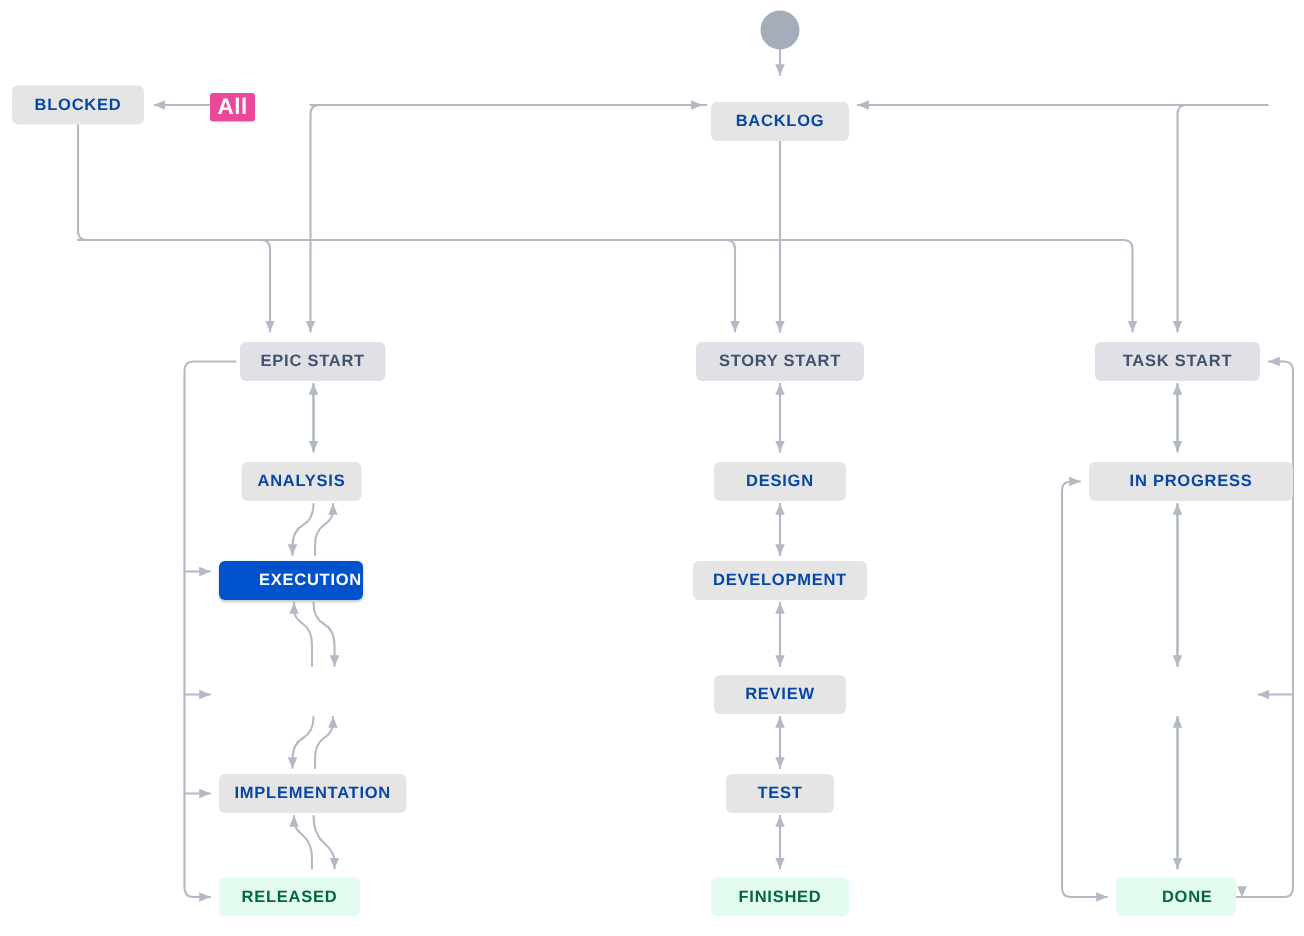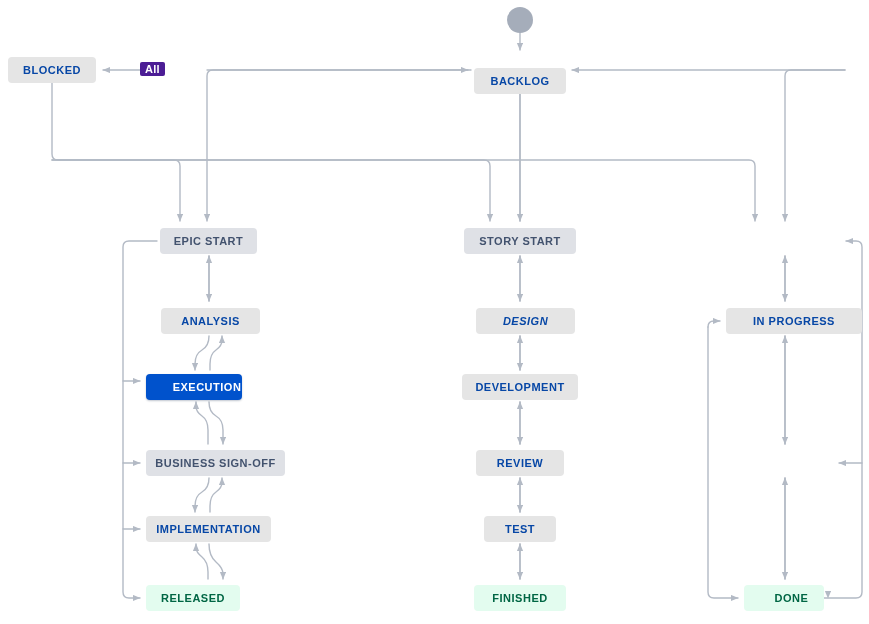--- a/index.html
+++ b/index.html
@@ -65,23 +65,23 @@
     height: 26px;
     border-radius: 50%;
     background: #a5adba;
   }
   .edge-label {
     position: absolute;
     box-sizing: border-box;
     display: flex;
     align-items: center;
     justify-content: center;
-    background: #4c1d95;
+    background: #ec4899;
     color: #ffffff;
-    font-size: 11px;
+    font-size: 15px;
     font-weight: bold;
     border-radius: 2px;
     padding: 1px 5px;
     letter-spacing: 0.3px;
     user-select: none;
   }
 </style>
 </head>
 <body>
 
@@ -159,31 +159,31 @@
       <path d="M708,327 Q708,321 714,321 L720,321" marker-end="url(#ah)"></path>
     </g>
   </svg>
 
   <div class="start-circle" style="left:507px; top:7px;"></div>
 
   <div class="node node-blue" style="left:8px;   top:57px;  width:88px;  height:26px;">BLOCKED</div>
   <div class="node node-blue" style="left:474px; top:68px;  width:92px;  height:26px;">BACKLOG</div>
 
   <div class="node node-grey" style="left:160px; top:228px; width:97px;  height:26px;">EPIC START</div>
-  <div class="node node-blue" style="left:161px; top:308px; width:99px;  height:26px;">ANALYSIS</div>
+  <div class="node node-blue" style="left:161px; top:308px; width:80px;  height:26px;">ANALYSIS</div>
   <div class="node node-active" style="left:146px; top:374px; width:96px;  height:26px;">EXECUTION</div>
-  <div class="node node-grey" style="left:146px; top:450px; width:139px; height:26px;">BUSINESS SIGN-OFF</div>
   <div class="node node-blue" style="left:146px; top:516px; width:125px; height:26px;">IMPLEMENTATION</div>
   <div class="node node-green" style="left:146px; top:585px; width:94px;  height:26px;">RELEASED</div>
 
   <div class="node node-grey" style="left:464px; top:228px; width:112px; height:26px;">STORY START</div>
-  <div class="node node-blue" style="left:476px; top:308px; width:99px;  height:26px;font-style:italic;">DESIGN</div>
+  <div class="node node-blue" style="left:476px; top:308px; width:88px;  height:26px;">DESIGN</div>
   <div class="node node-blue" style="left:462px; top:374px; width:116px; height:26px;">DEVELOPMENT</div>
   <div class="node node-blue" style="left:476px; top:450px; width:88px;  height:26px;">REVIEW</div>
   <div class="node node-blue" style="left:484px; top:516px; width:72px;  height:26px;">TEST</div>
   <div class="node node-green" style="left:474px; top:585px; width:92px;  height:26px;">FINISHED</div>
 
+  <div class="node node-grey" style="left:730px; top:228px; width:110px; height:26px;">TASK START</div>
   <div class="node node-blue" style="left:726px; top:308px; width:136px; height:26px;">IN PROGRESS</div>
   <div class="node node-green" style="left:744px; top:585px; width:80px;  height:26px;padding-left:15px;">DONE</div>
 
   <div class="edge-label" style="left:140px; top:62px;">All</div>
 
 </div>
 
 </body></html>

